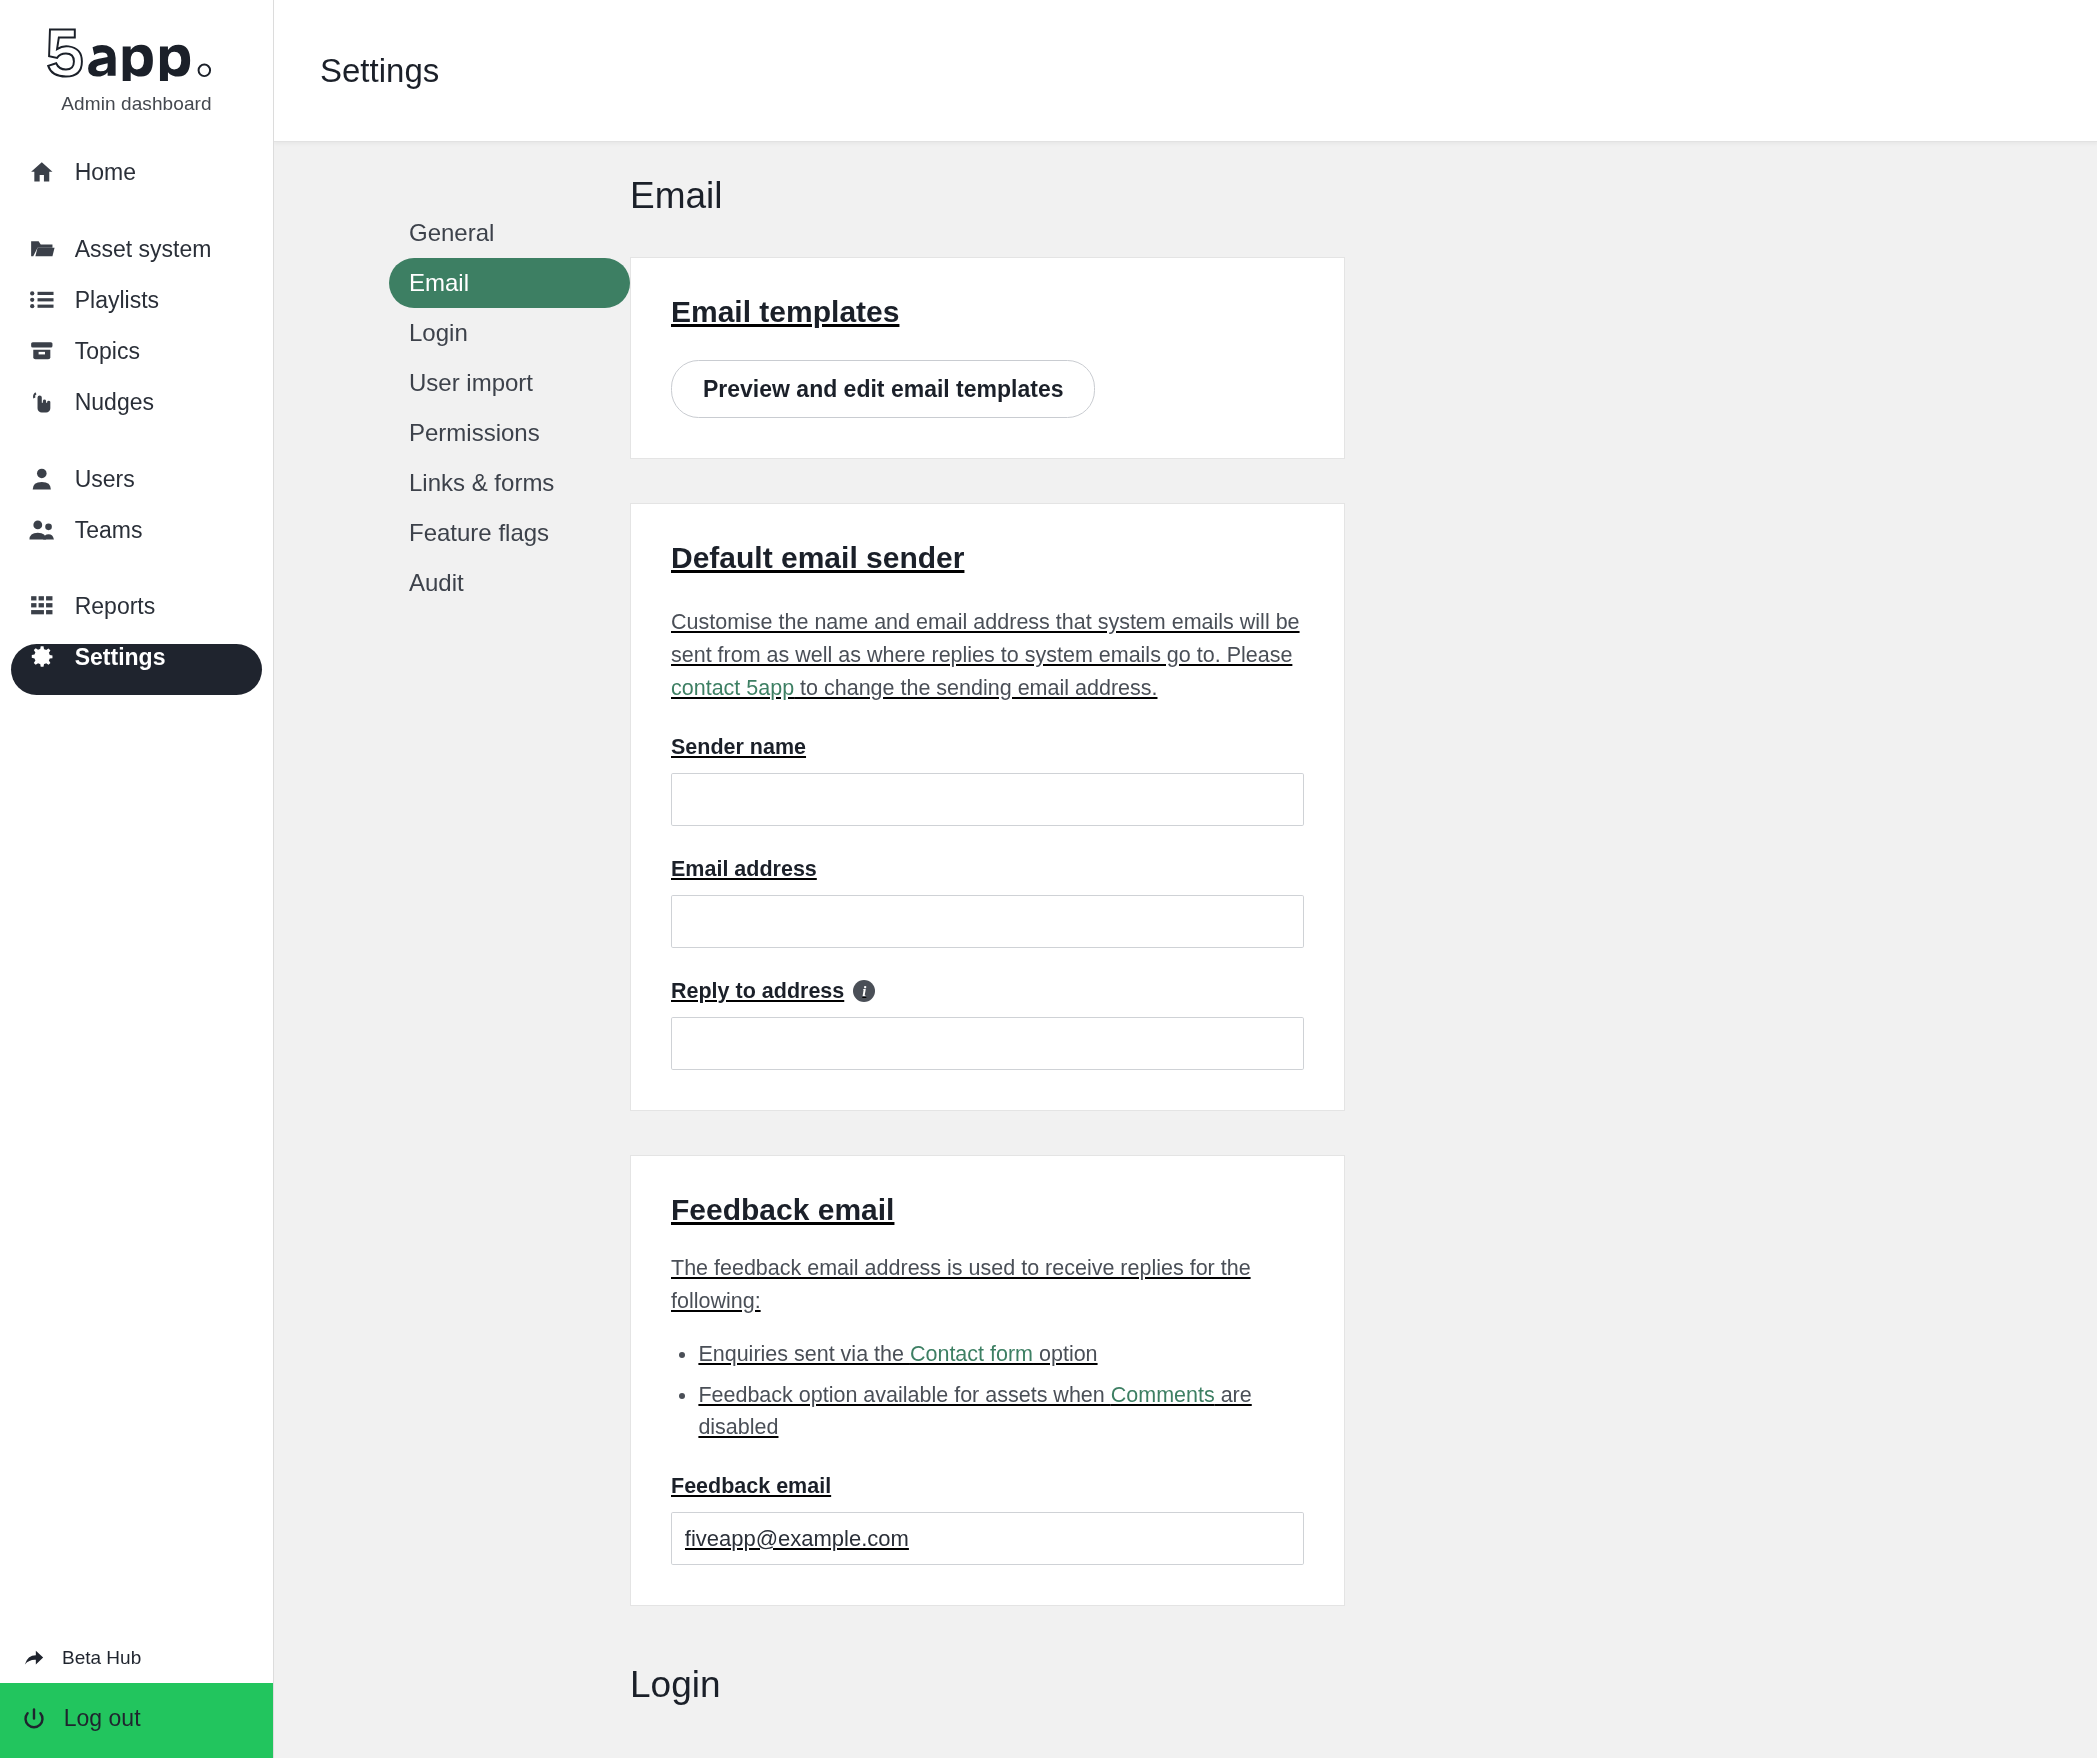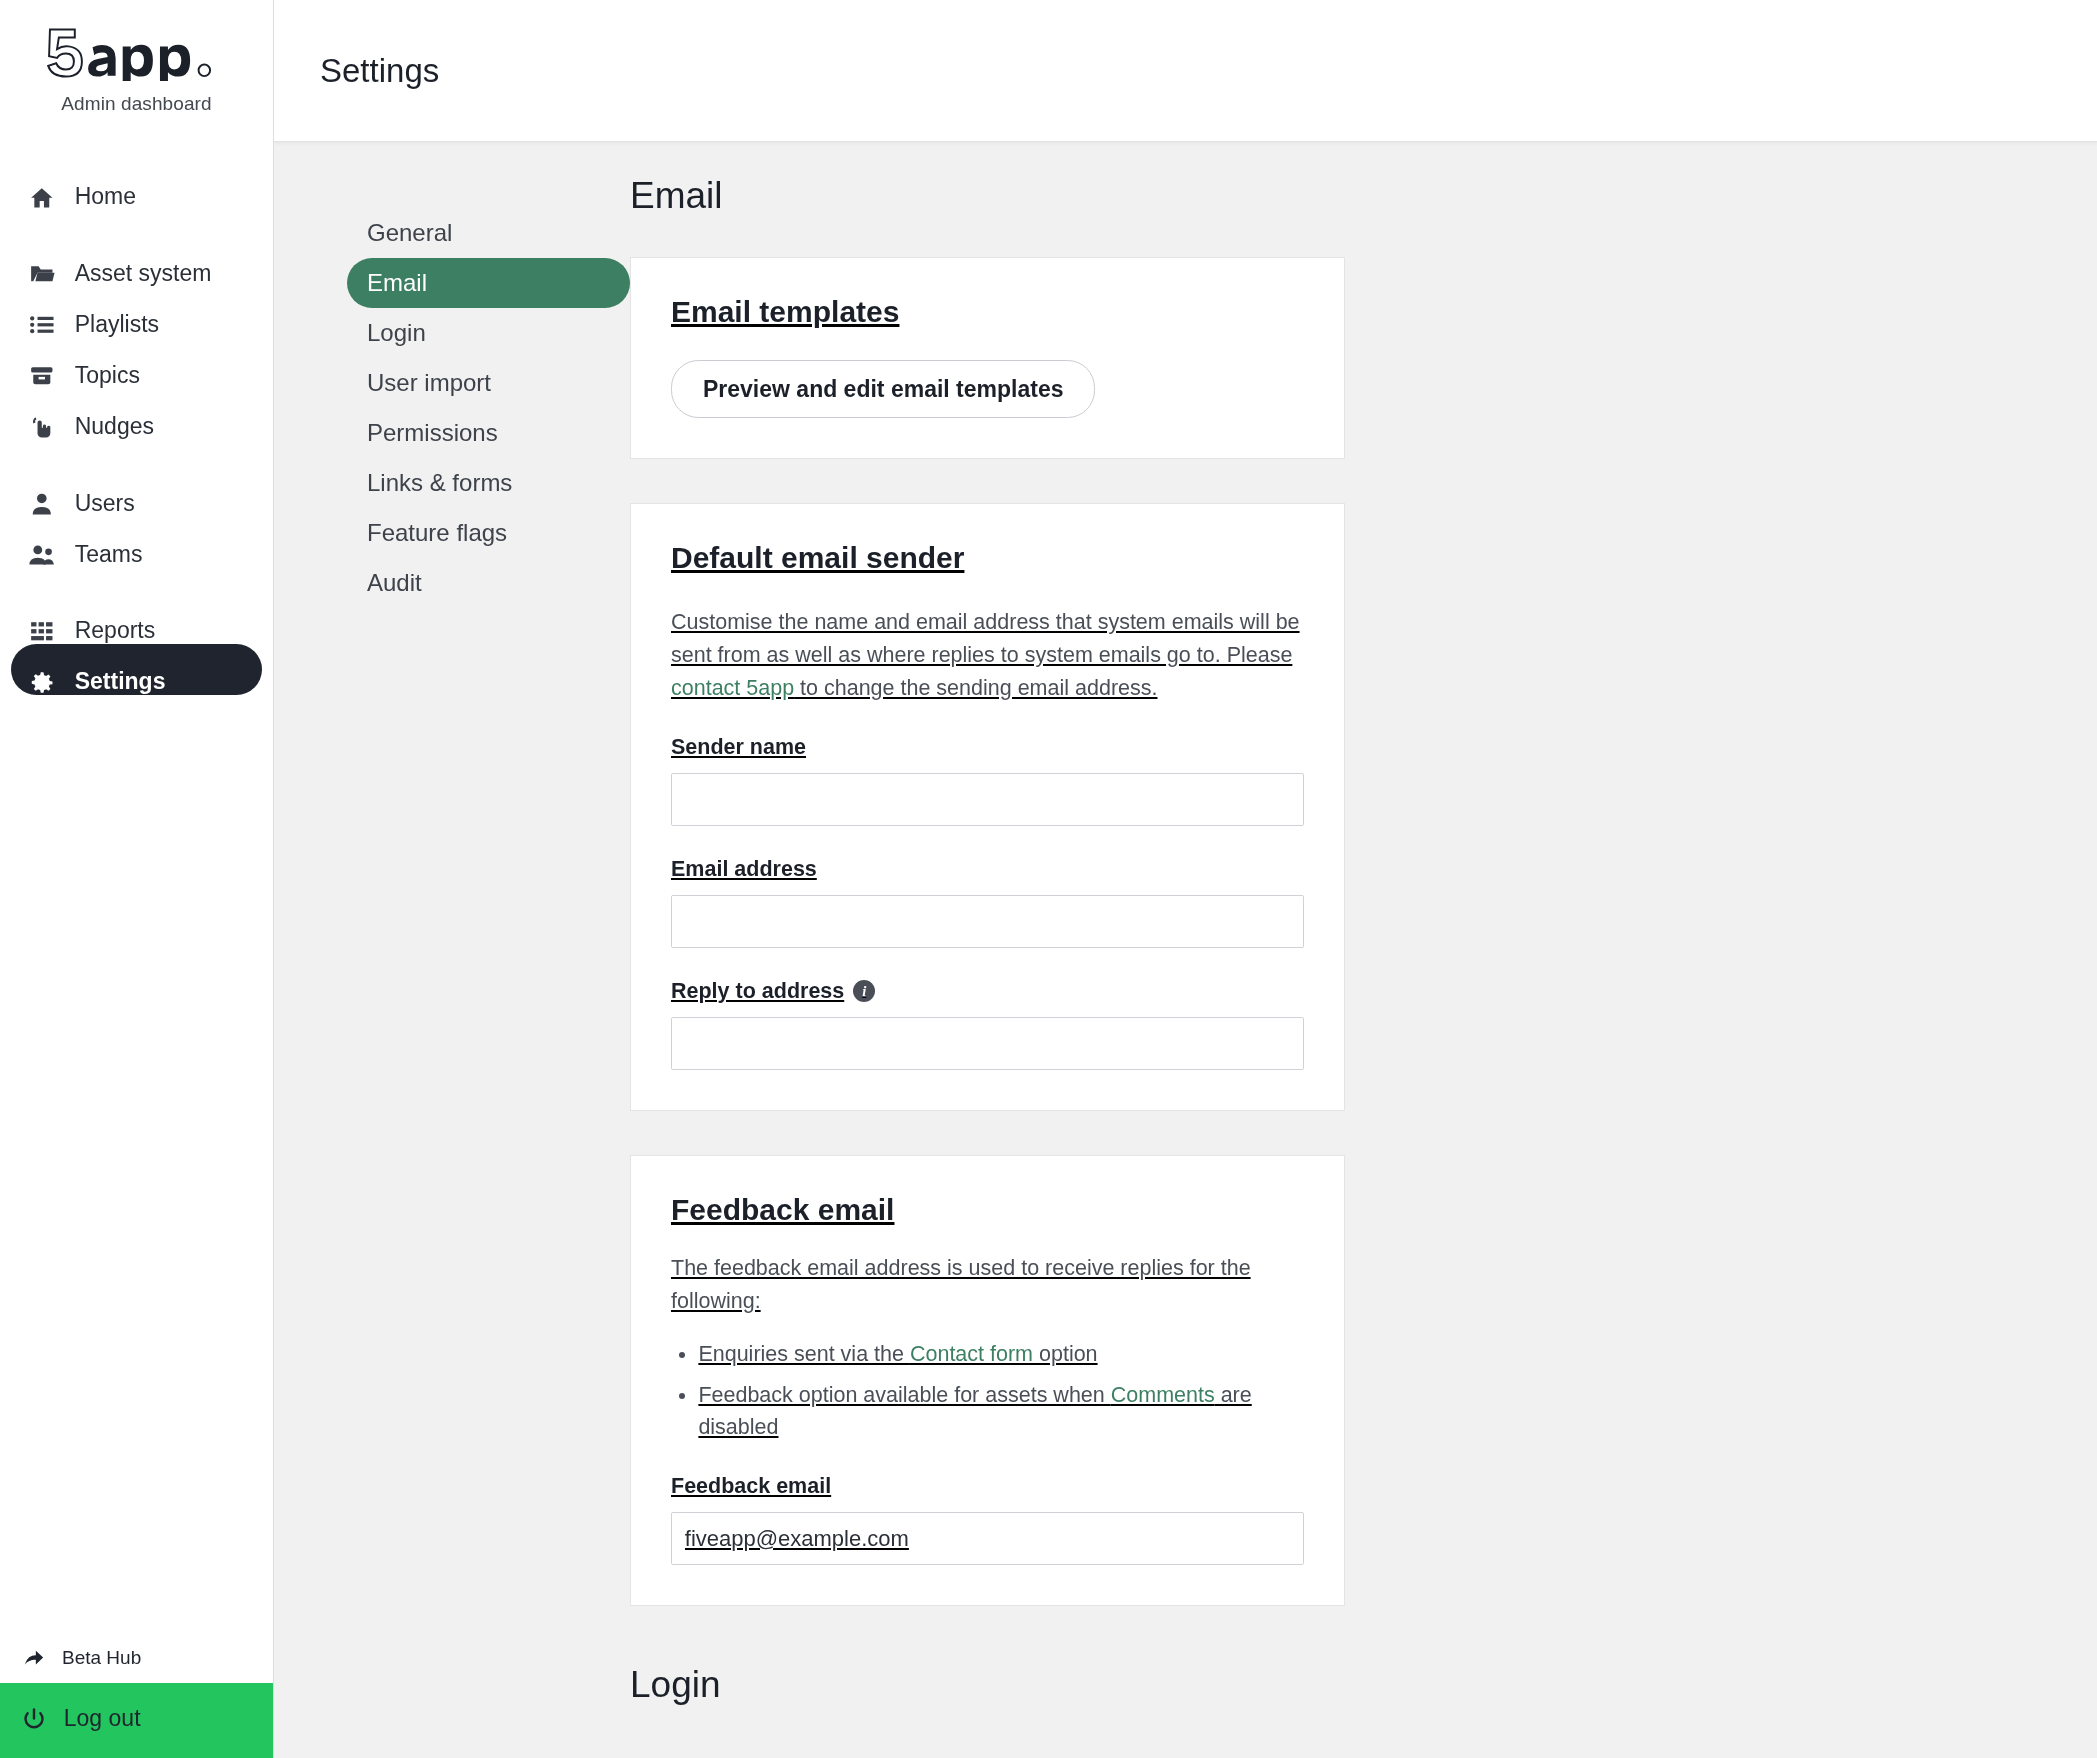--- a/index.html
+++ b/index.html
@@ -49,21 +49,21 @@
   .nav {
     margin-top: 44px;
     padding: 0 11px;
     flex: 1 1 auto;
   }
   .nav-group { margin-bottom: 25.6px; }
   .nav-group:last-child { margin-bottom: 0; }
 
   .nav-item {
     display: flex;
-    align-items: flex-end;
+    align-items: flex-start;
     gap: 18.3px;
     height: 51px;
     padding: 0 16.4px;
     border-radius: 27.4px;
     color: #2a2f38;
     font-size: 23px;
     cursor: pointer;
     white-space: nowrap;
   }
   .nav-item .ico {
@@ -137,21 +137,21 @@
     flex: 1 1 auto;
     display: flex;
     padding-top: 33px;
     overflow: hidden;
   }
 
   
   .subnav {
     width: 356px;
     min-width: 356px;
-    padding: 33px 0 0 73px;
+    padding: 33px 0 0 115px;
   }
   .subnav-item {
     display: block;
     height: 50px;
     line-height: 50px;
     padding: 0 20px;
     margin-bottom: 0px;
     border-radius: 27.4px;
     font-size: 24px;
     color: #3d424b;

